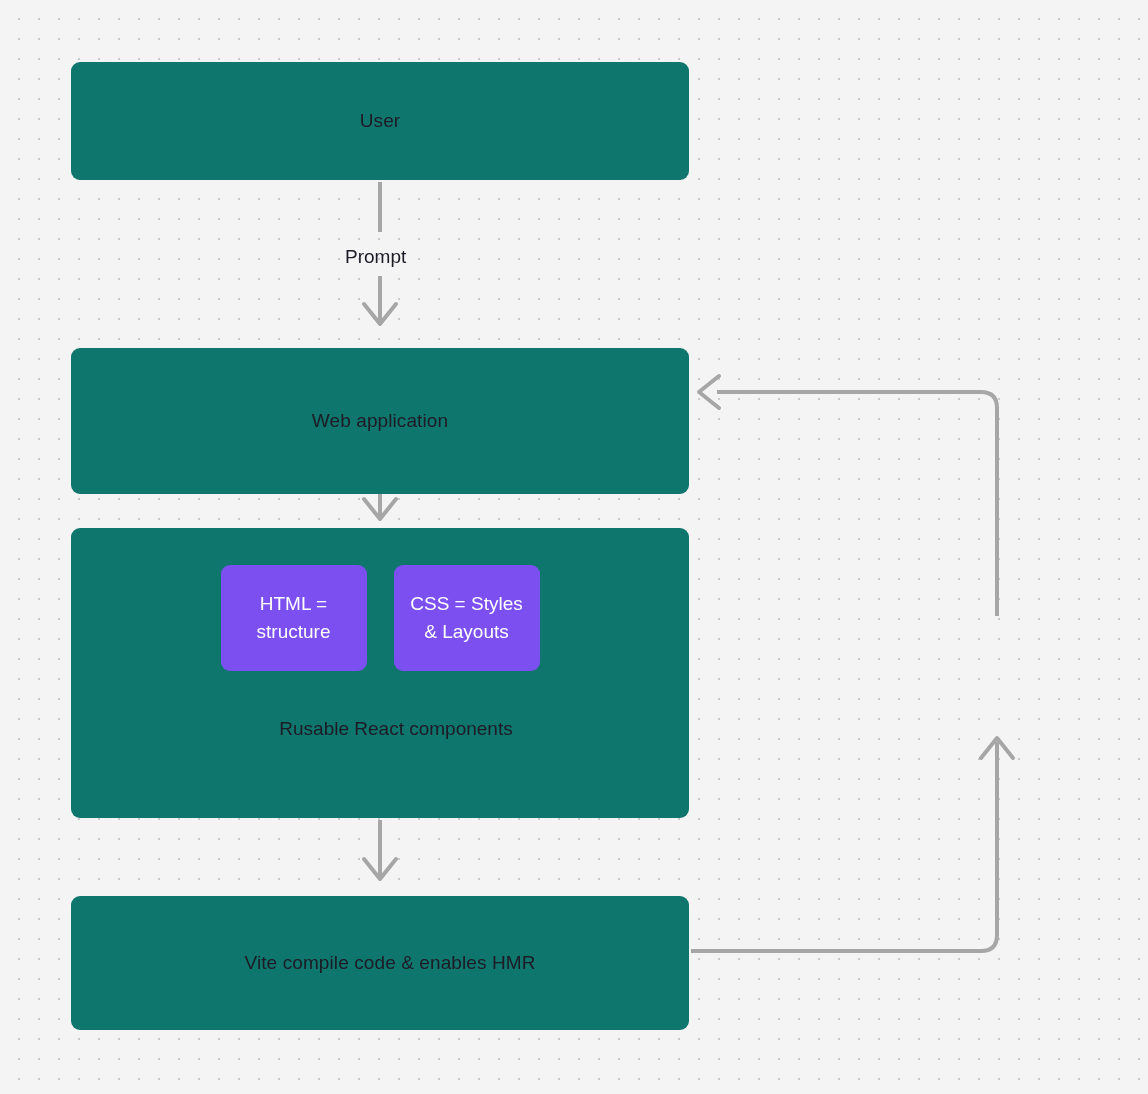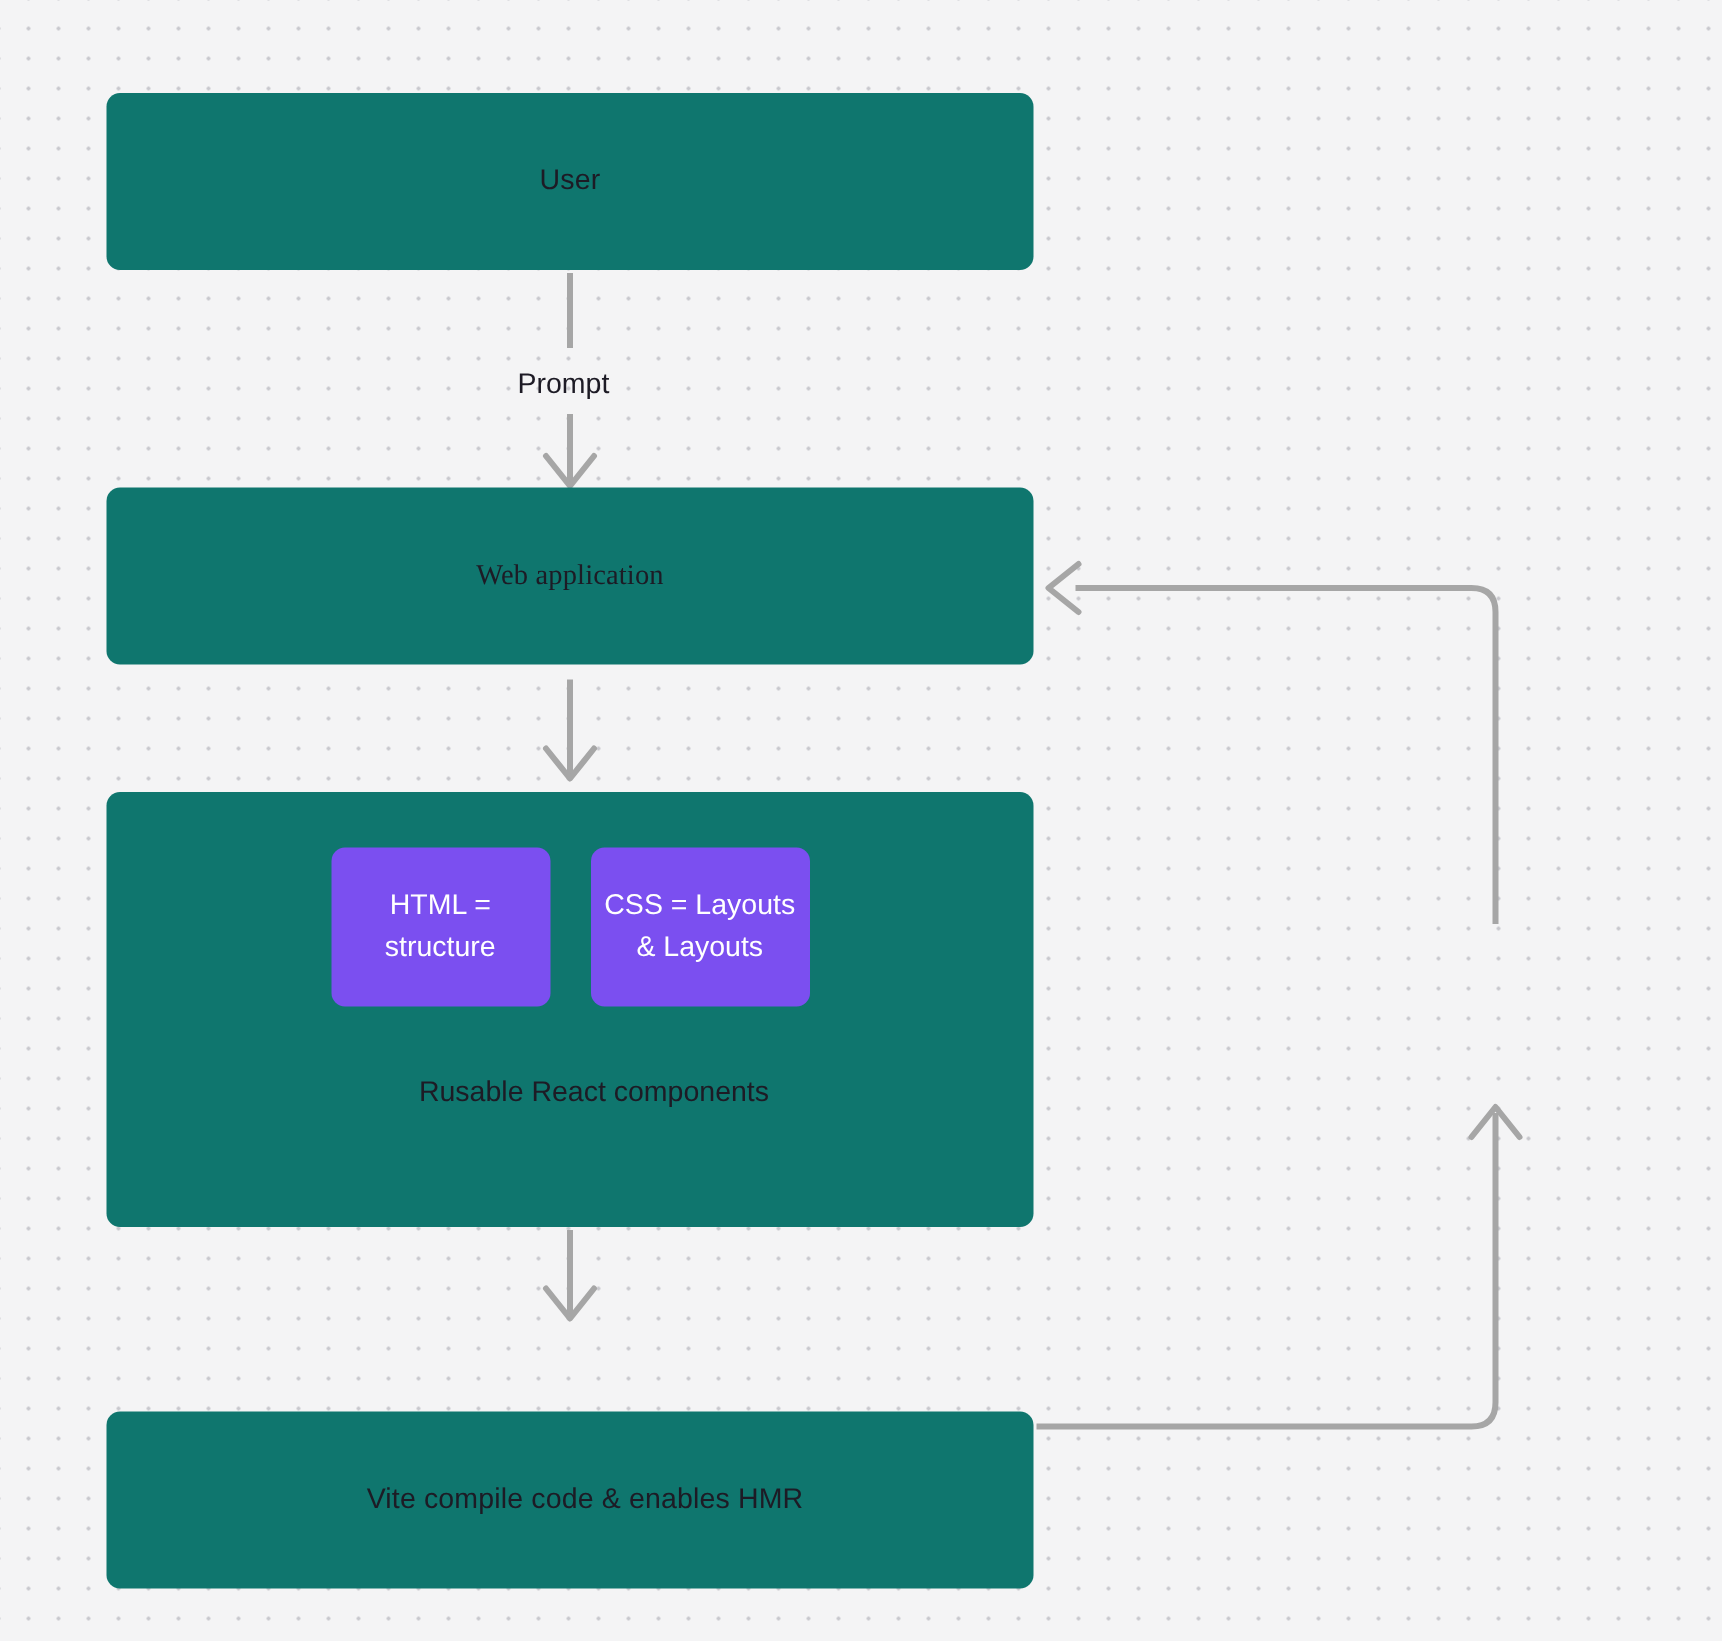--- a/index.html
+++ b/index.html
@@ -33,23 +33,23 @@
   .node-label {
     color: #1d1b25;
     font-size: 19px;
     line-height: 1.35;
     text-align: center;
     letter-spacing: 0.1px;
   }
 
   
   #node-user       { left: 71px;  top: 62px;  width: 618px; height: 118px; }
-  #node-webapp     { left: 71px;  top: 325px; width: 618px; height: 118px; font-family: Liberation Serif, serif; }
+  #node-webapp     { left: 71px;  top: 348px; width: 618px; height: 146px; }
   #node-components { left: 71px;  top: 528px; width: 618px; height: 290px; }
-  #node-vite       { left: 71px;  top: 941px; width: 618px; height: 118px; padding-left: 20px; }
+  #node-vite       { left: 71px;  top: 896px; width: 618px; height: 134px; padding-left: 20px; }
   #node-render     { left: 902px; top: 618px; width: 190px; height: 108px; }
 
   
   #node-components {
     display: block;
   }
   .chip-row {
     position: absolute;
     left: 0;
     top: 37px;
@@ -155,21 +155,21 @@
   <div class="node" id="node-components">
     <div class="chip-row">
       <div class="chip">
         <div class="chip-label">
           <span>HTML =</span><br>
           <span>structure</span>
         </div>
       </div>
       <div class="chip">
         <div class="chip-label">
-          <span>CSS = Layouts</span><br>
+          <span>CSS = Styles</span><br>
           <span>&amp; Layouts</span>
         </div>
       </div>
     </div>
     <div class="group-caption">Rusable React components</div>
   </div>
 
   <div class="node" id="node-vite">
     <div class="node-label">Vite compile code &amp; enables HMR</div>
   </div>

